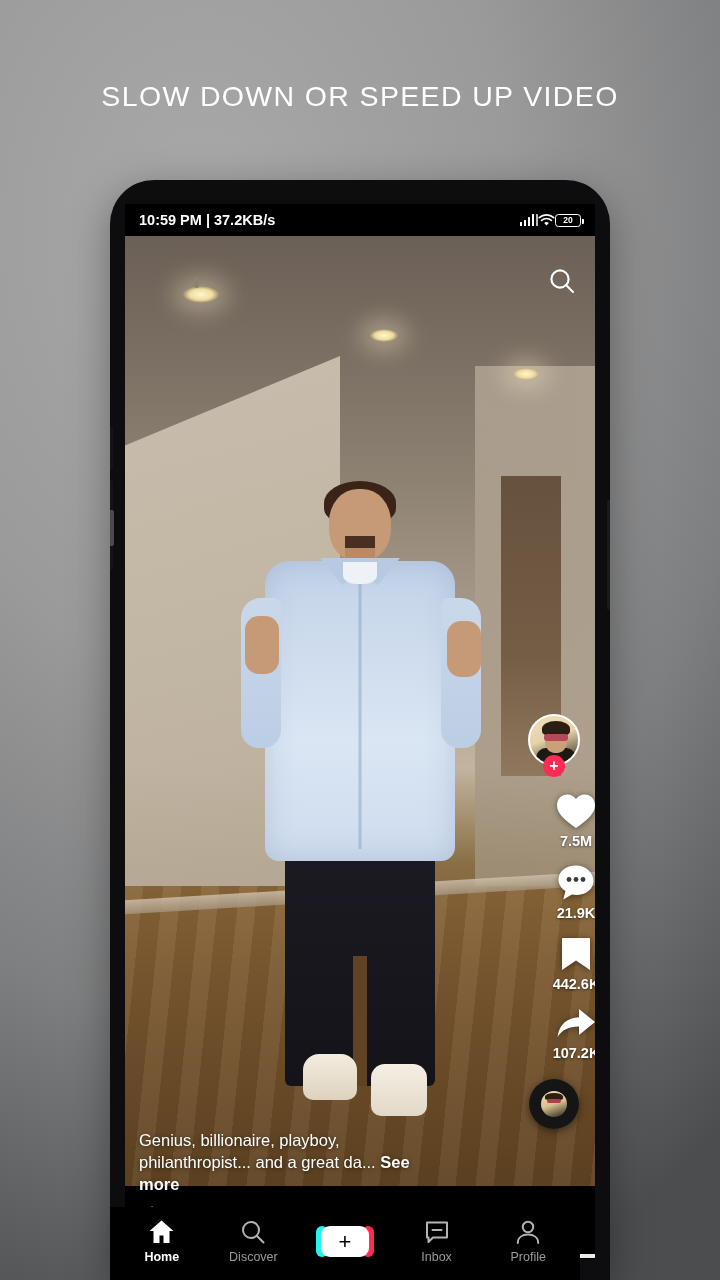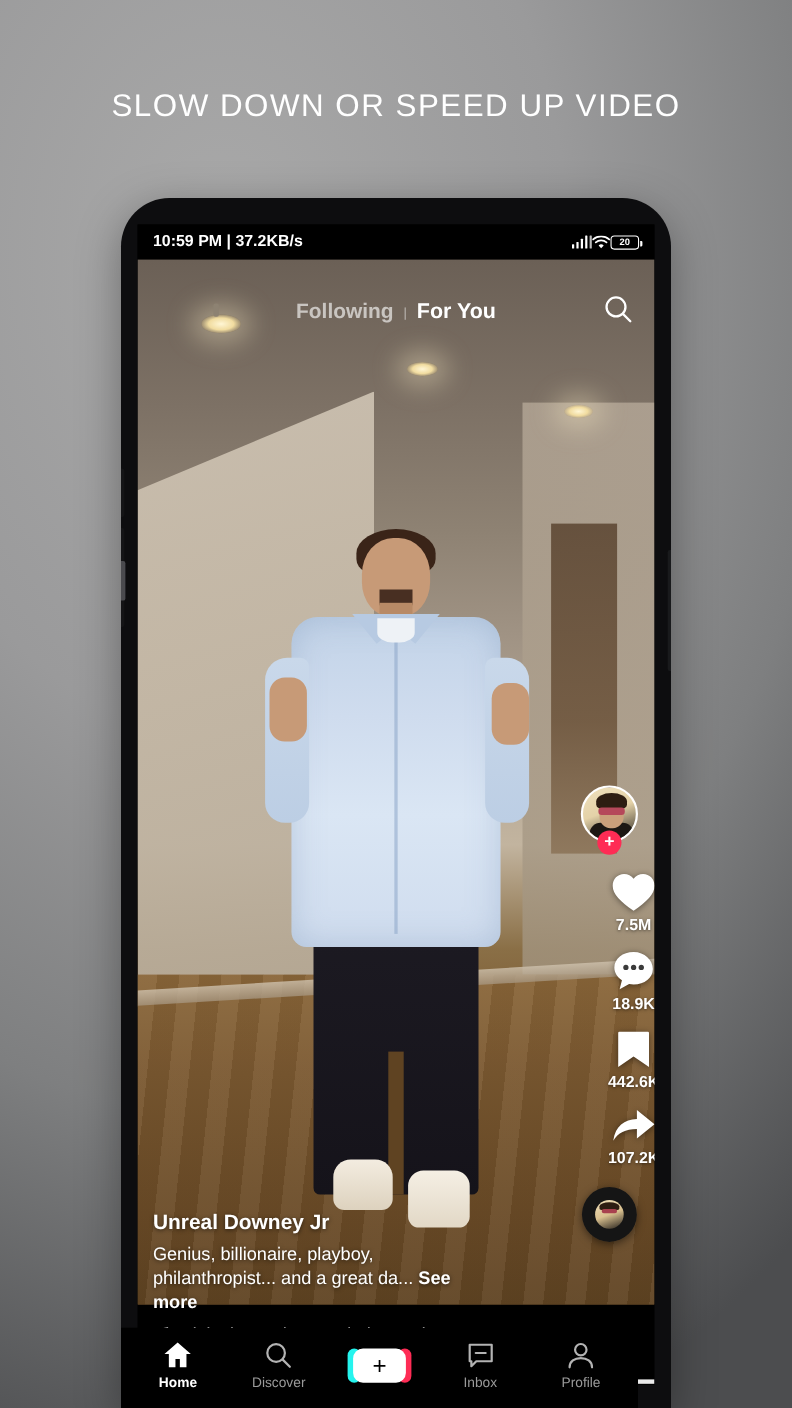--- a/index.html
+++ b/index.html
@@ -300,25 +300,20 @@
       <div class="person tee"></div>
       <div class="person arm-l"></div>
       <div class="person arm-r"></div>
       <div class="person hand-l"></div>
       <div class="person hand-r"></div>
       <div class="person shoe-l"></div>
       <div class="person shoe-r"></div>
 
     </div>
 
-    <div class="topnav">
-      <span class="nav-following">Following</span>
-      <span class="nav-divider">|</span>
-      <span class="nav-foryou">For You</span>
-    </div>
     <div class="search-icon">
       <svg viewBox="0 0 30 30">
         <circle cx="13" cy="13" r="8.6" stroke="#fff" stroke-width="2.1" fill="none"></circle>
         <line x1="19.3" y1="19.3" x2="26" y2="26" stroke="#fff" stroke-width="2.1" stroke-linecap="round"></line>
       </svg>
     </div>
 
     <div class="rail">
       <div class="avatar-wrap">
         <div class="avatar">
@@ -337,21 +332,21 @@
         <span class="rail-count">7.5M</span>
       </div>
 
       <div class="rail-item">
         <svg width="40" height="39" viewBox="0 0 40 39">
           <path d="M20 2.5C10 2.5 2.5 8.6 2.5 16.6c0 4.7 2.7 8.9 6.9 11.5l-2.1 8.3 8.6-4.8c1.3.2 2.7.4 4.1.4 10 0 17.5-6.1 17.5-14.1S30 2.5 20 2.5z" fill="#fff"></path>
           <circle cx="13" cy="16.5" r="2.4" fill="#3b3b3b"></circle>
           <circle cx="20" cy="16.5" r="2.4" fill="#3b3b3b"></circle>
           <circle cx="27" cy="16.5" r="2.4" fill="#3b3b3b"></circle>
         </svg>
-        <span class="rail-count">18.9K</span>
+        <span class="rail-count">21.9K</span>
       </div>
 
       <div class="rail-item">
         <svg width="34" height="38" viewBox="0 0 34 38">
           <path d="M4 3h26a1 1 0 0 1 1 1v31l-14-9.5L3 35V4a1 1 0 0 1 1-1z" fill="#fff"></path>
         </svg>
         <span class="rail-count">442.6K</span>
       </div>
 
       <div class="rail-item">
@@ -363,21 +358,20 @@
 
       <div class="disc">
         <div class="disc-inner">
             <b></b>
             <i></i>
           </div>
       </div>
     </div>
 
     <div class="caption">
-      <div class="cap-user">Unreal Downey Jr</div>
       <div class="cap-text">
         <span>Genius, billionaire, playboy, philanthropist... and a great da...</span>
         <span class="see-more">See more</span>
       </div>
       <div class="cap-music">
         <svg width="15" height="16" viewBox="0 0 15 16">
           <path d="M5 12.2V3l8-1.6v8.9" stroke="#fff" stroke-width="1.6" fill="none"></path>
           <ellipse cx="3" cy="12.6" rx="2.9" ry="2.4" fill="#fff"></ellipse>
           <ellipse cx="11" cy="11" rx="2.9" ry="2.4" fill="#fff"></ellipse>
         </svg>

